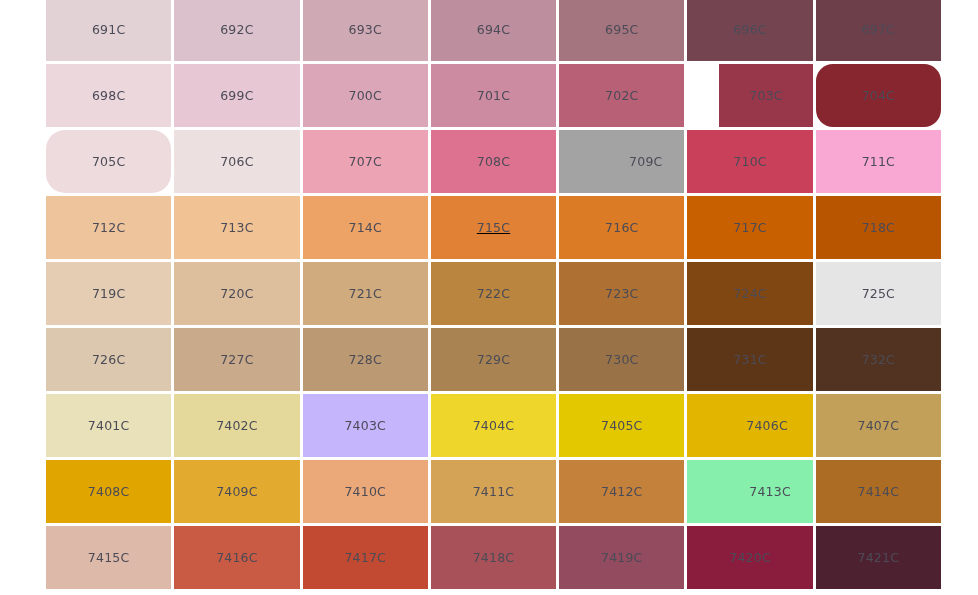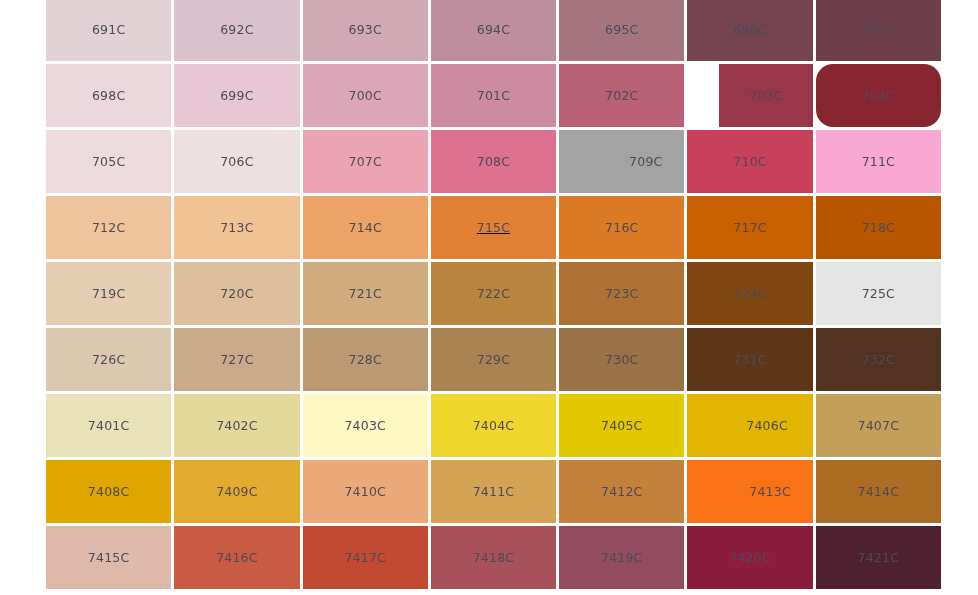--- a/index.html
+++ b/index.html
@@ -78,21 +78,21 @@
     </div>
     <div class="swatch" style="background-color: rgb(184, 96, 118);">
       <span class="swatch-label">702C</span>
     </div>
     <div class="swatch" style="background-color: rgb(152, 54, 74); margin-left: 32px;">
       <span class="swatch-label">703C</span>
     </div>
     <div class="swatch" style="background-color: rgb(135, 38, 47); border-radius: 17px;">
       <span class="swatch-label">704C</span>
     </div>
-    <div class="swatch" style="background-color: rgb(238, 219, 221);">
+    <div class="swatch" style="background-color: rgb(238, 219, 221); border-radius: 19px;">
       <span class="swatch-label">705C</span>
     </div>
     <div class="swatch" style="background-color: rgb(236, 224, 224);">
       <span class="swatch-label">706C</span>
     </div>
     <div class="swatch" style="background-color: rgb(236, 163, 180);">
       <span class="swatch-label">707C</span>
     </div>
     <div class="swatch" style="background-color: rgb(221, 114, 144);">
       <span class="swatch-label">708C</span>
@@ -168,21 +168,21 @@
     </div>
     <div class="swatch" style="background-color: rgb(82, 51, 33);">
       <span class="swatch-label">732C</span>
     </div>
     <div class="swatch" style="background-color: rgb(233, 225, 186);">
       <span class="swatch-label">7401C</span>
     </div>
     <div class="swatch" style="background-color: rgb(228, 216, 155);">
       <span class="swatch-label">7402C</span>
     </div>
-    <div class="swatch" style="background-color: #fef9c3;">
+    <div class="swatch" style="background-color: #c4b5fd;">
       <span class="swatch-label">7403C</span>
     </div>
     <div class="swatch" style="background-color: rgb(238, 214, 43);">
       <span class="swatch-label">7404C</span>
     </div>
     <div class="swatch" style="background-color: rgb(227, 200, 0);">
       <span class="swatch-label">7405C</span>
     </div>
     <div class="swatch" style="background-color: rgb(225, 181, 0); padding-left: 34px;">
       <span class="swatch-label">7406C</span>
@@ -198,21 +198,21 @@
     </div>
     <div class="swatch" style="background-color: rgb(235, 169, 122);">
       <span class="swatch-label">7410C</span>
     </div>
     <div class="swatch" style="background-color: rgb(212, 163, 85);">
       <span class="swatch-label">7411C</span>
     </div>
     <div class="swatch" style="background-color: rgb(196, 129, 60);">
       <span class="swatch-label">7412C</span>
     </div>
-    <div class="swatch" style="background-color: #f97316; padding-left: 40px;">
+    <div class="swatch" style="background-color: #86efac; padding-left: 40px;">
       <span class="swatch-label">7413C</span>
     </div>
     <div class="swatch" style="background-color: rgb(173, 108, 35);">
       <span class="swatch-label">7414C</span>
     </div>
     <div class="swatch" style="background-color: rgb(221, 185, 169);">
       <span class="swatch-label">7415C</span>
     </div>
     <div class="swatch" style="background-color: rgb(201, 90, 67);">
       <span class="swatch-label">7416C</span>

